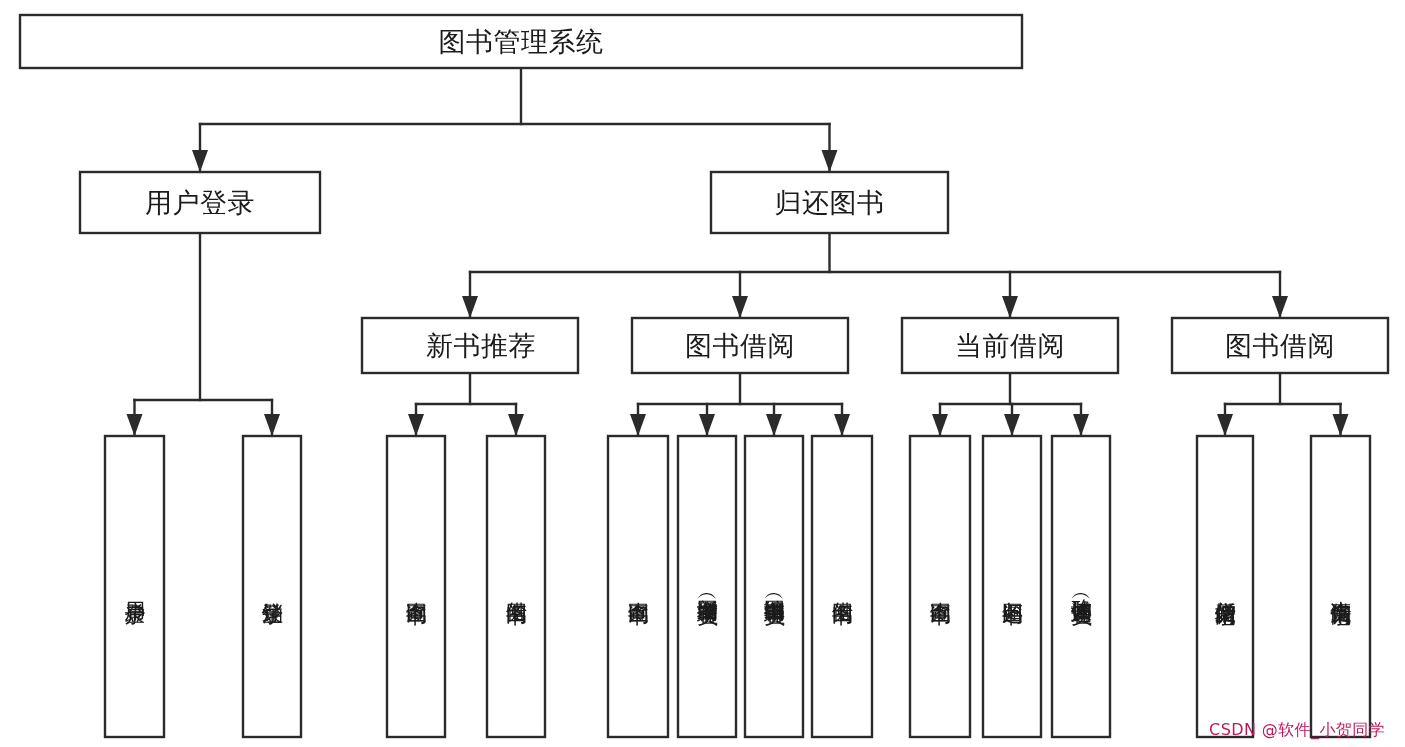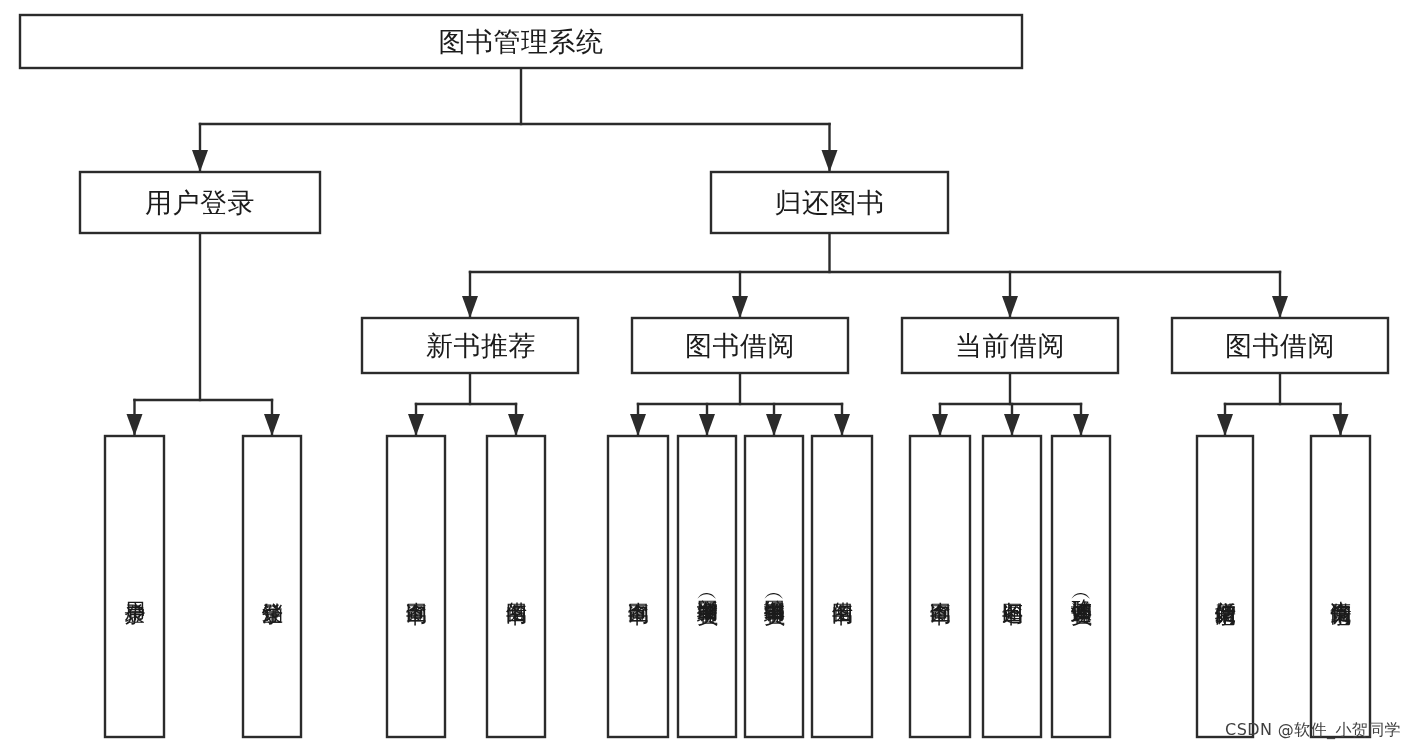--- a/index.html
+++ b/index.html
@@ -60,24 +60,24 @@
     font-size: 21px;
     line-height: 1.28;
     writing-mode: vertical-rl;
     text-orientation: upright;
     letter-spacing: 1px;
     white-space: nowrap;
     pointer-events: none;
   }
   .watermark {
     position: absolute;
-    right: 4px;
+    right: 20px;
     bottom: 6px;
     font-size: 16px;
-    color: #404040;
+    color: #be185d;
     letter-spacing: 0.4px;
     white-space: nowrap;
   }
 </style>
 </head>
 <body>
 
 <div id="diagram-root">
 
   <svg class="diagram-svg" id="diagram-svg" viewBox="0 0 1405 747" xmlns="http://www.w3.org/2000/svg">

